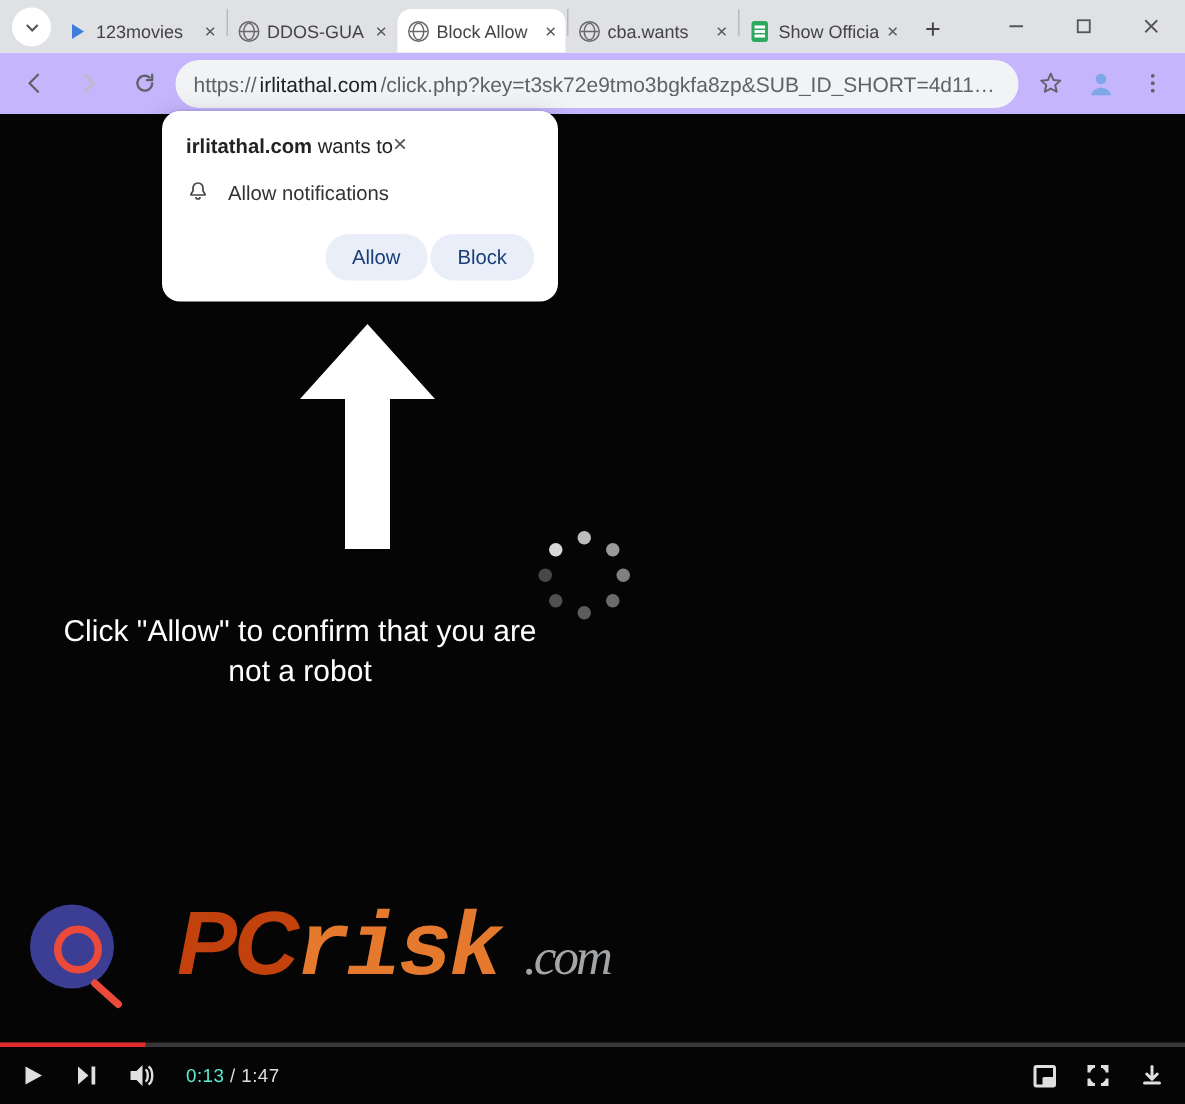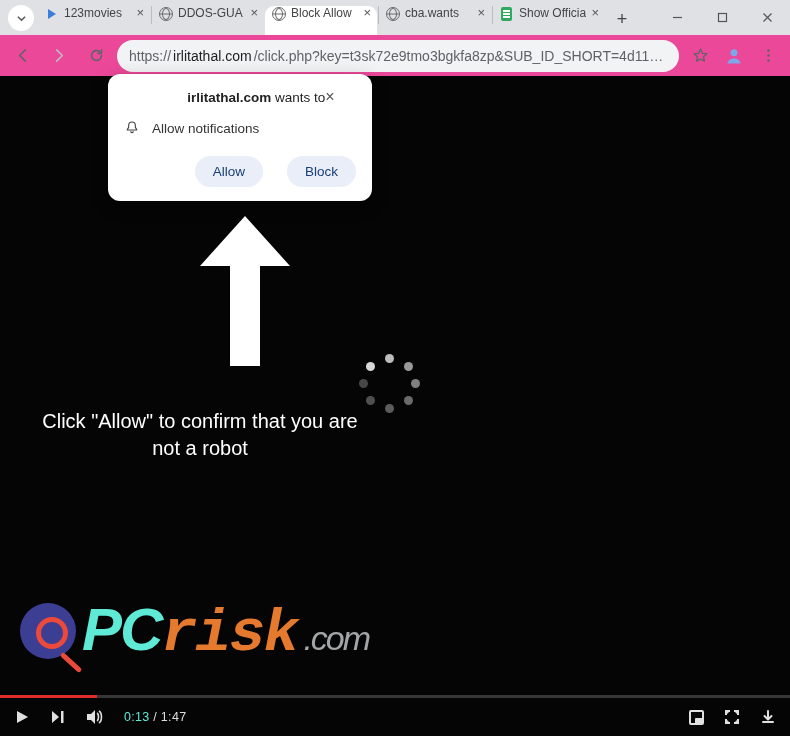--- a/index.html
+++ b/index.html
@@ -1,41 +1,41 @@
 <!DOCTYPE html>
 <html><head>
 <meta charset="utf-8">
 <style>
   * { box-sizing: border-box; margin: 0; padding: 0; }
   html, body { width: 790px; height: 736px; overflow: hidden; font-family: "Segoe UI", Arial, sans-serif; background: #fff; }
 
   
   .titlebar { height: 35px; background: #dfe1e5; display: flex; align-items: flex-end; padding-left: 8px; position: relative; }
   .tab-drop { width: 26px; height: 26px; border-radius: 50%; background: #fff; margin: 0 4px 4px 0; display:flex; align-items:center; justify-content:center; font-size:10px; color:#555;}
-  .tab { height: 29px; min-width: 112px; max-width:112px; border-radius: 9px 9px 0 0; display: flex; align-items: flex-start; padding: 0 6px; font-size: 12px; color: #444; gap: 5px; background: transparent; margin-right: 1px; position: relative; overflow:hidden;}
+  .tab { height: 29px; min-width: 112px; max-width:112px; border-radius: 9px 9px 0 0; display: flex; align-items: center; padding: 0 6px; font-size: 12px; color: #444; gap: 5px; background: transparent; margin-right: 1px; position: relative; overflow:hidden;}
   .tab.active { background: #fff; }
   .tab .favicon { width: 15px; height: 15px; flex: 0 0 15px; display:flex; align-items:center; justify-content:center;}
   .tab .tlabel { flex: 1 1 auto; white-space: nowrap; overflow: hidden; text-overflow: clip; }
   .tab .tclose { font-size: 13px; color:#555; line-height:1; }
   .tabsep { width:1px; height:18px; background:#b8bbbf; align-self:center; margin-bottom:5px;}
   .newtab { width: 26px; height: 26px; display:flex; align-items:center; justify-content:center; color:#444; font-size:18px; margin: 0 0 3px 3px; }
   .wincontrols { position:absolute; right:0; top:0; height:35px; display:flex; }
   .winbtn { width:45px; display:flex; align-items:center; justify-content:center; color:#555;}
   .winbtn svg { width:11px; height:11px; }
 
   
   .fav-globe { width:14px;height:14px;border:1.3px solid #6a6a6a;border-radius:50%;position:relative;}
   .fav-globe::before{content:"";position:absolute;left:0;right:0;top:50%;border-top:1.3px solid #6a6a6a;transform:translateY(-50%);}
   .fav-globe::after{content:"";position:absolute;top:0;bottom:0;left:50%;width:50%;border:1.3px solid #6a6a6a;border-radius:50%;transform:translateX(-50%);}
   .fav-play { width:0;height:0;border-top:5px solid transparent;border-bottom:5px solid transparent;border-left:8px solid #3b7dd8;}
   .fav-doc  { width:11px;height:14px;background:#2fa95e;border-radius:2px;position:relative;}
   .fav-doc::after{content:"";position:absolute;left:2px;right:2px;top:3px;height:2px;background:#fff;box-shadow:0 3px 0 #fff,0 6px 0 #fff;}
 
   
-  .toolbar { height: 41px; background: #ec4899; display: flex; align-items: center; padding: 0 6px; gap: 5px;}
+  .toolbar { height: 41px; background: #c4b5fd; display: flex; align-items: center; padding: 0 6px; gap: 5px;}
   .tbtn { width: 32px; height: 32px; border-radius: 50%; display:flex; align-items:center; justify-content:center; color:#5f6368;}
   .tbtn.disabled { color:#babcbe;}
   .tbtn svg { width:17px; height:17px; }
   .omnibox { flex:1; height: 32px; background: #f1f3f4; border-radius: 16px; display:flex; align-items:center; padding: 0 12px; font-size: 14px; color:#202124; gap:2px; overflow:hidden;}
   .omnibox .proto { color:#5f6368;}
   .omnibox .host { color:#202124;}
   .omnibox .rest { color:#5f6368; white-space:nowrap; overflow:hidden; text-overflow:ellipsis; flex:1;}
   .avatar { width:26px;height:26px;border-radius:50%; display:flex;align-items:center;justify-content:center;}
   .avatar svg{width:20px;height:20px;}
 
@@ -45,43 +45,43 @@
   .captcha-text { position:absolute; left: 40px; top: 332px; width: 320px; font-size: 20px; line-height: 1.35; text-align:center; font-family: Arial, sans-serif;}
   .spinner { position:absolute; left: 360px; top: 278px; width: 60px; height: 60px;}
   .spinner .dot { position:absolute; width:9px; height:9px; background:#777; border-radius:50%;}
 
   
   .watermark { position:absolute; left: 20px; bottom: 62px; width: 430px; height: 86px; display:flex; align-items:center;}
   .wm-badge { width:56px;height:56px;border-radius:50%;background:#3b3e93; position:relative; margin-right:6px; z-index:2;}
   .wm-badge::before{content:"";position:absolute;left:16px;top:14px;width:22px;height:22px;border:5px solid #eb4a3b;border-radius:50%;}
   .wm-badge::after{content:"";position:absolute;right:-8px;bottom:-6px;width:26px;height:5px;background:#eb4a3b;border-radius:3px;transform:rotate(42deg);}
   .wm-text { font-size: 60px; font-weight: bold; font-style: italic; letter-spacing:-2px; display:flex; align-items:baseline;}
-  .wm-pc  { color:#5eead4;}
+  .wm-pc  { color:#c2410c;margin-left:36px;}
   .wm-risk{ color:#e57a2f;font-family:Liberation Mono, monospace;}
-  .wm-com { color:#a3a6a8; font-size: 34px; font-weight:normal; font-style:italic; margin-left:6px;}
+  .wm-com { color:#a3a6a8; font-size: 34px; font-weight:normal; font-style:italic; margin-left:16px;font-family:Liberation Serif, serif;}
 
   
   .progress { position:absolute; left:0; right:0; bottom:38px; height:3px; background:rgba(255,255,255,0.2);}
   .progress .fill { height:100%; background:#e22c2c;}
   .playerbar { position:absolute; left:0; right:0; bottom:0; height:38px; display:flex; align-items:center; padding:0 14px; gap:20px; font-size:12.5px; color:#ddd; font-family: Arial, sans-serif;}
   .playerbar .picon { display:flex; align-items:center; justify-content:center; }
   .playerbar svg { fill:#e0e0e0; }
   .playerbar .time { letter-spacing:0.3px;}
   .playerbar .time .cur{color:#5eead4;}
   .playerbar .spacer{flex:1;}
   .boxicon{width:15px;height:15px;border:2px solid #e0e0e0;border-radius:2px;}
 
   
   .prompt { position:absolute; left:108px; top:74px; width:264px; background:#fff; border-radius:12px; box-shadow: 0 4px 18px rgba(0,0,0,.22), 0 0 0 1px rgba(0,0,0,.06); padding: 15px 16px 14px; color:#222; z-index:20;}
-  .prompt .phead { font-size:13.5px; display:flex; align-items:center; justify-content:center;margin-left:42px;}
+  .prompt .phead { font-size:13.5px; display:flex; align-items:center; justify-content:flex-start;}
   .prompt .phead b { font-weight:600;}
   .prompt .pclose { font-size:16px; color:#555; line-height:1;}
   .prompt .prow { display:flex; align-items:center; gap:12px; margin-top:15px; font-size:13.5px; color:#333;}
   .prompt .prow svg{width:16px;height:16px;}
-  .prompt .pactions { display:flex; justify-content:flex-end; gap:24px; margin-top:20px;}
+  .prompt .pactions { display:flex; justify-content:flex-end; gap:2px; margin-top:20px;}
   .prompt .pbtn { background:#e9eef8; border:none; border-radius:18px; padding:8px 18px; font-size:13.5px; color:#1a3e78; cursor:pointer; font-family:inherit;}
 </style>
 </head>
 <body>
 
 <div class="titlebar">
   <div class="tab-drop">
     <svg viewBox="0 0 10 10" width="9" height="9">
         <path d="M1 3 L5 7 L9 3" fill="none" stroke="#555" stroke-width="1.6"></path>
       </svg>

